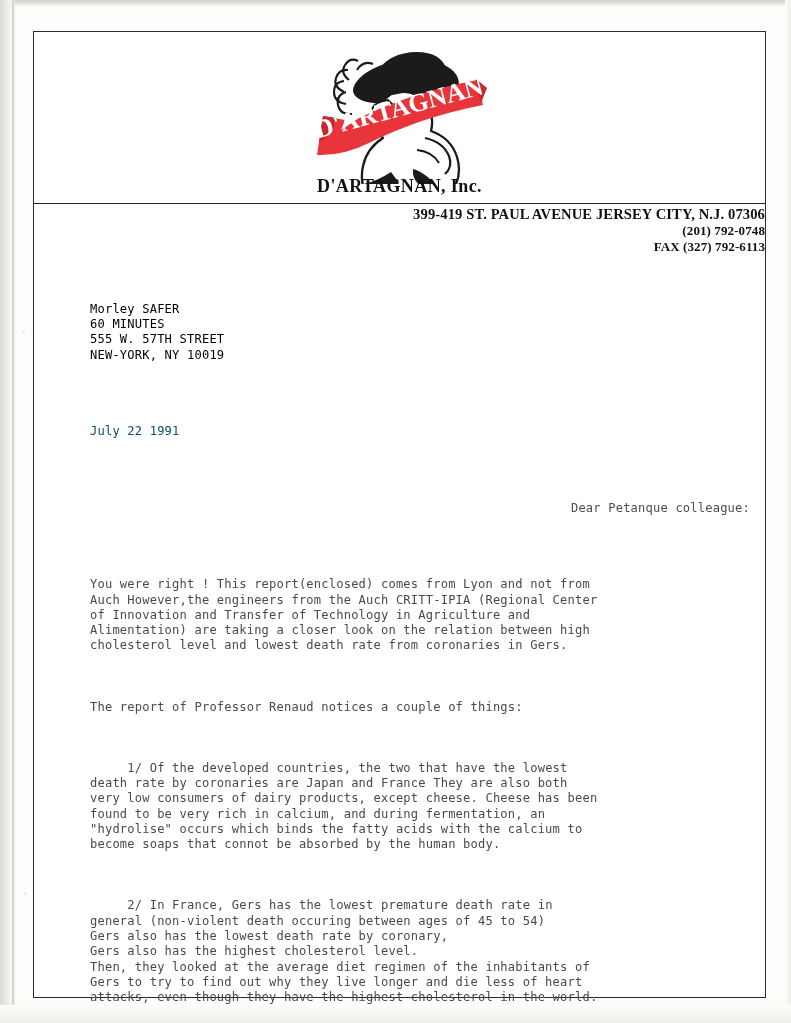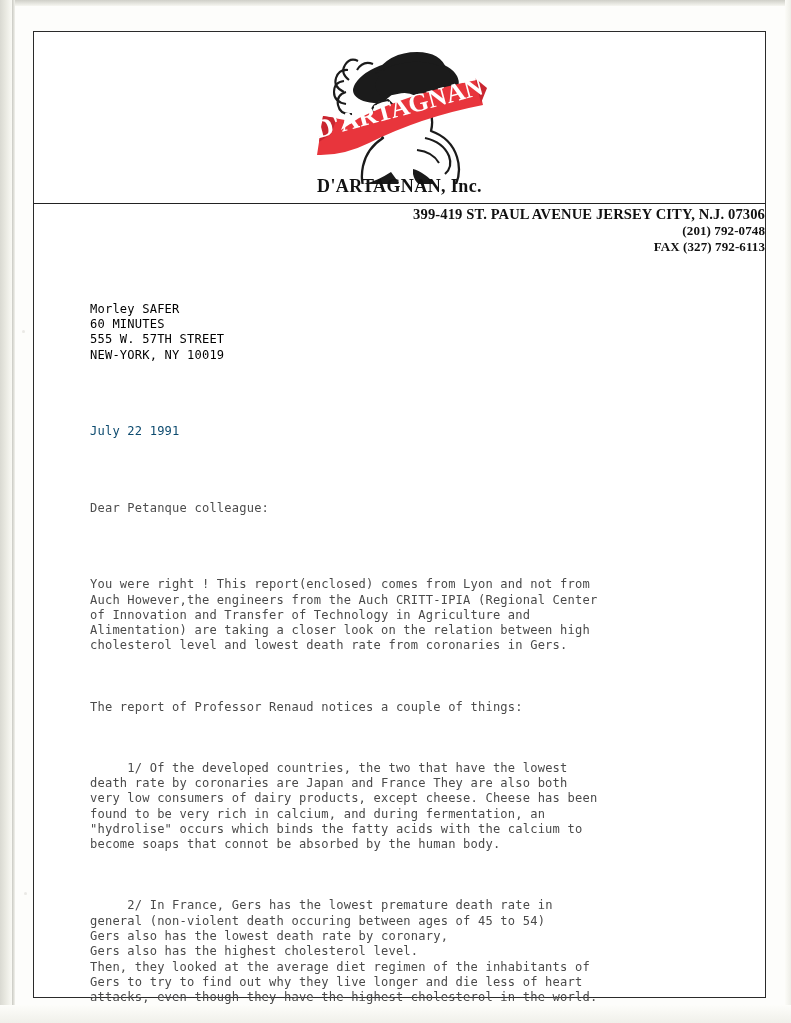--- a/index.html
+++ b/index.html
@@ -139,21 +139,21 @@
     letter-spacing: 0.18px;
   }
   #typed-body .blk {
     margin: 0 0 15.3px 0;
     white-space: pre-wrap;
   }
   #typed-body .blk:last-child { margin-bottom: 18px; }
 
   .recipient-block { color: #000000; }
   .date-line { color: #0c4a6e; }
-  .salutation { color: #4d4d4d; }
+  .salutation { color: #4d4d4d; text-align: right; }
 
   
   .speck {
     position: absolute;
     background: #d8d6cf;
     border-radius: 50%;
     opacity: .5;
   }
 </style>
 </head>

